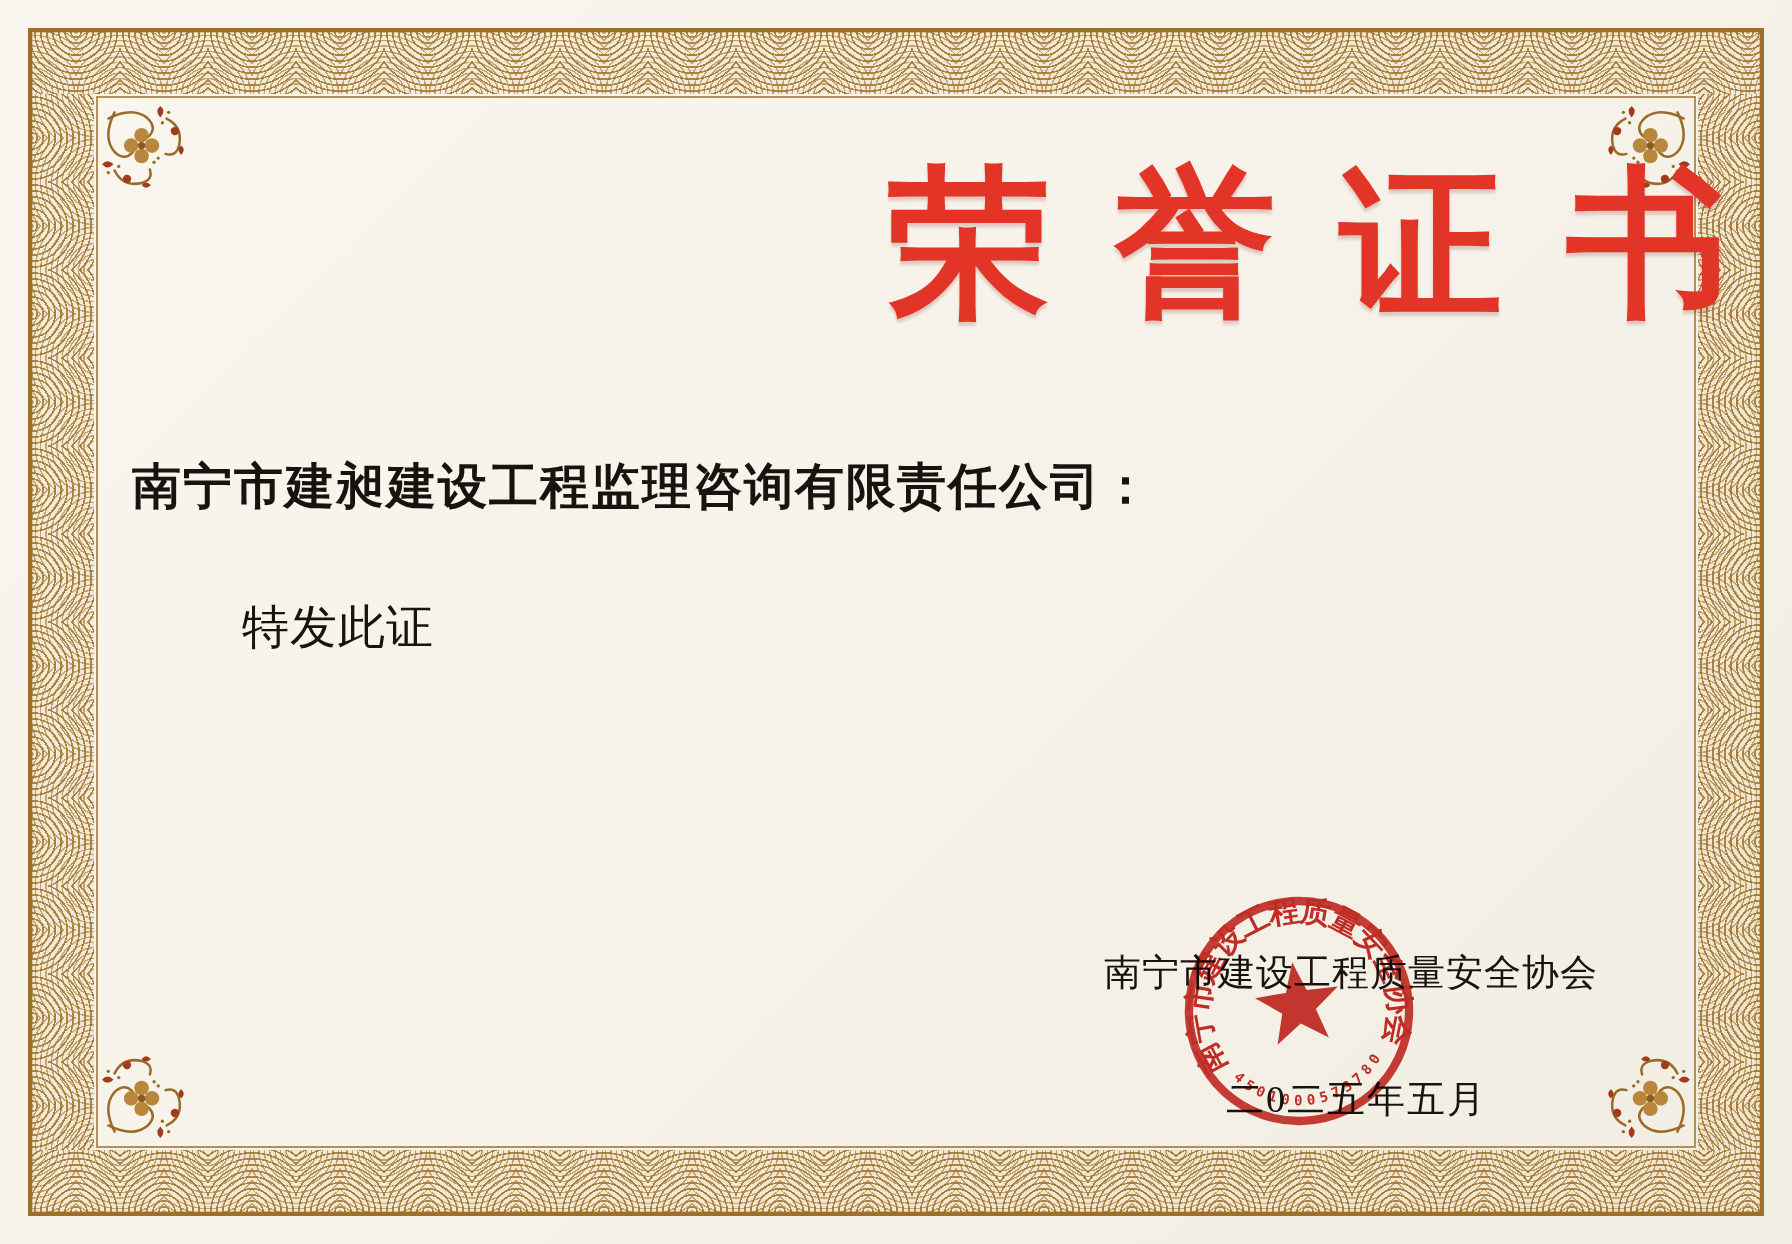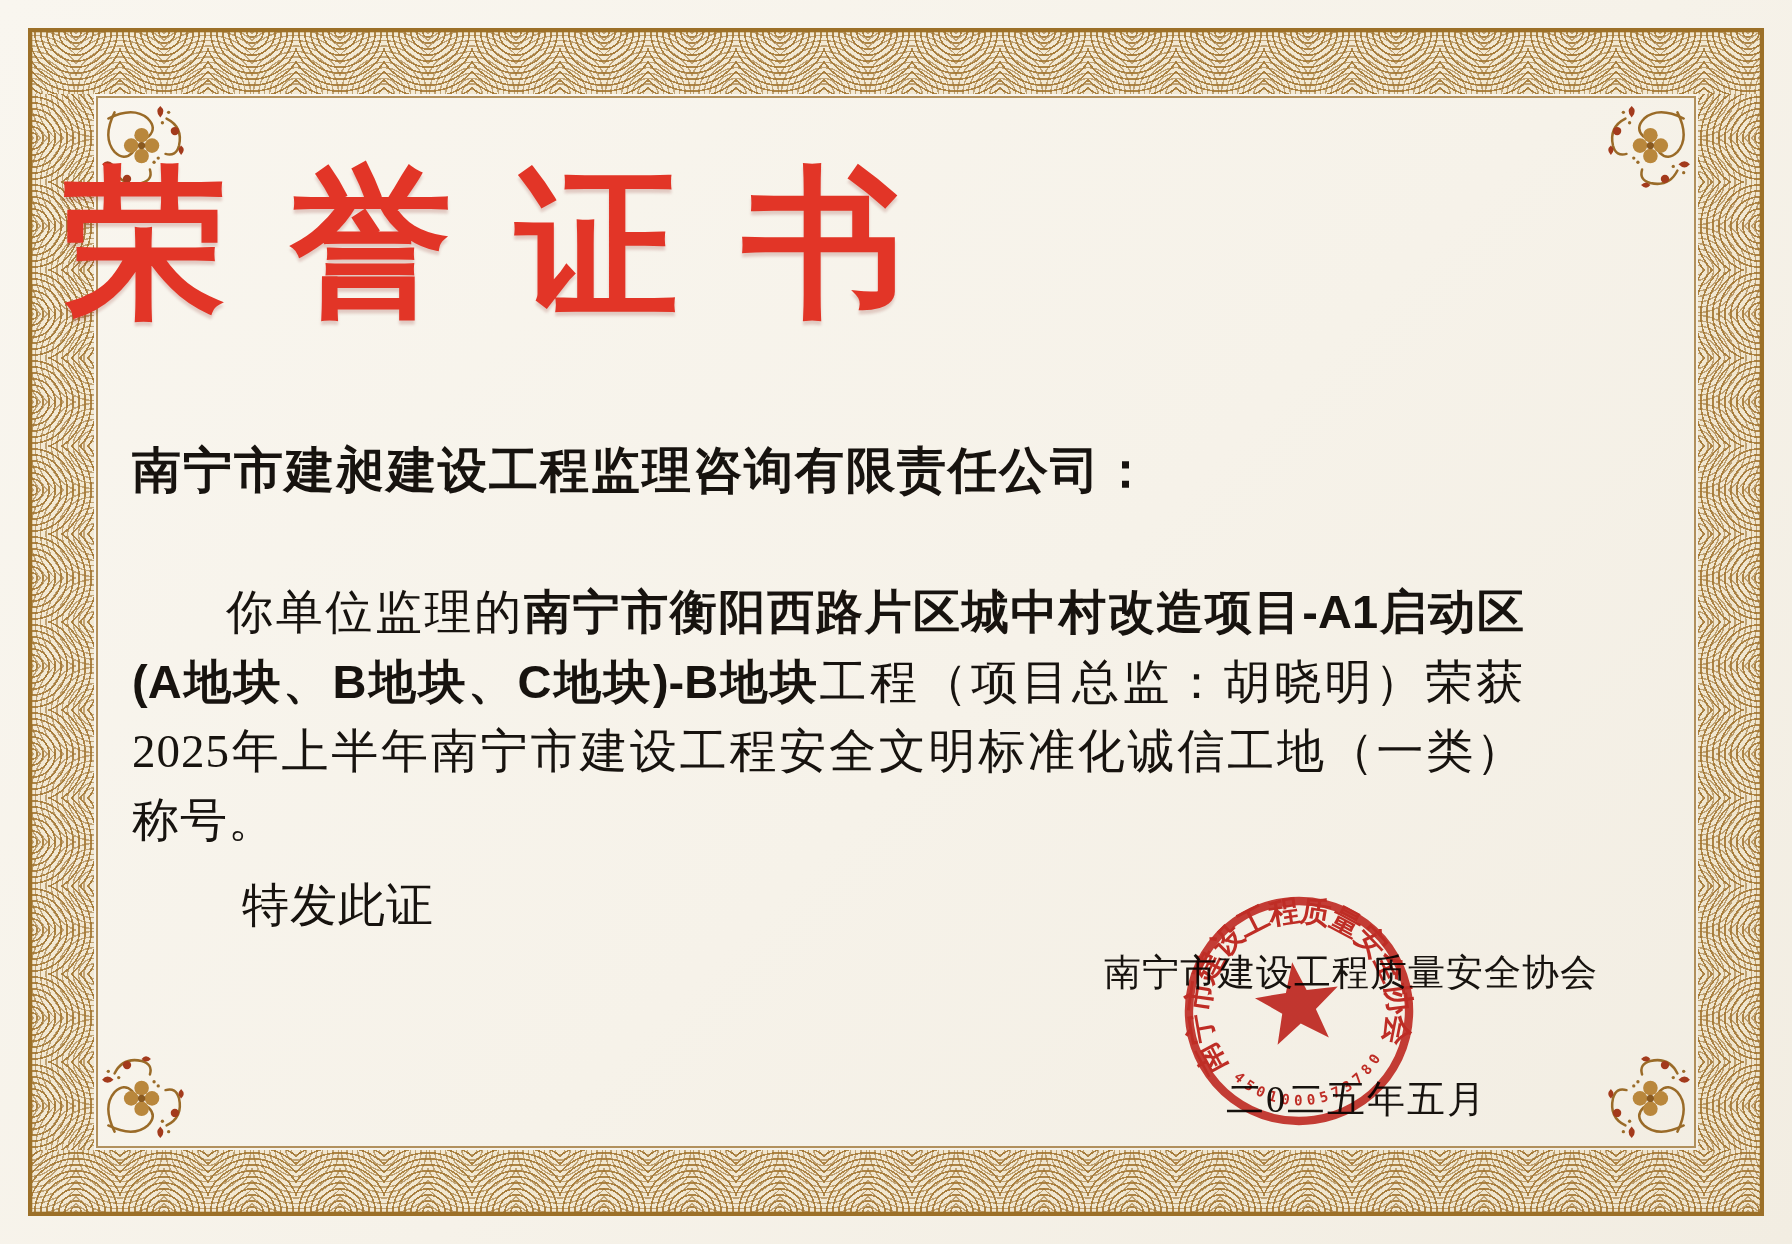--- a/index.html
+++ b/index.html
@@ -48,32 +48,33 @@
       repeating-radial-gradient(circle at 0 50%,rgba(160,114,44,0) 0 4px,rgba(150,105,40,.55) 4px 5.4px);
     background-size:62px 88px,62px 88px;background-position:0 0,0 44px;
   }
   .flourish{position:absolute;width:104px;height:104px;}
   .flourish.tl{left:100px;top:104px;}
   .flourish.tr{right:100px;top:104px;transform:scaleX(-1);}
   .flourish.bl{left:100px;bottom:104px;transform:scaleY(-1);}
   .flourish.br{right:100px;bottom:104px;transform:scale(-1,-1);}
   
   .title{
-    position:absolute;left:0;right:0;top:158px;text-align:left;
+    position:absolute;left:0;right:0;top:158px;text-align:right;
     font-family:"Liberation Sans","DejaVu Sans",sans-serif;
     font-size:162px;line-height:1.05;font-weight:900;color:#e23527;
     letter-spacing:64px;text-indent:64px;
     text-shadow:0 4px 3px rgba(120,10,5,.18);
+    padding-left:30px;
   }
   
   .content{
     position:absolute;left:132px;top:436px;width:1392px;
     font-size:47px;line-height:69px;letter-spacing:1px;
   }
-  .recipient{margin:0 0 72px 0;font-size:49px;font-weight:700;letter-spacing:2px;}
+  .recipient{margin:16px 0 72px 0;font-size:49px;font-weight:700;letter-spacing:2px;}
   .bodytext{margin:0;text-align:justify;text-justify:inter-ideograph;text-indent:2em;}
   .project{font-family:"Liberation Sans","DejaVu Sans",sans-serif;font-weight:700;letter-spacing:0;}
   .closing{margin:16px;text-indent:2em;}
   .issuer{
     position:absolute;left:1104px;top:948px;font-size:37px;letter-spacing:1px;white-space:nowrap;
   }
   .issue-date{
     position:absolute;left:1226px;top:1030px;font-size:38px;letter-spacing:2px;white-space:nowrap;margin-top:44px;
   }
   
@@ -139,21 +140,20 @@
       <use href="#flourish"></use>
     </svg></div>
 <div class="flourish br"><svg viewBox="0 0 100 100">
       <use href="#flourish"></use>
     </svg></div>
 
 <div class="title">荣誉证书</div>
 
 <div class="content">
   <p class="recipient">南宁市建昶建设工程监理咨询有限责任公司：</p>
-  <p class="bodytext"><span>你单位监理的</span><span class="project">南宁市衡阳西路片区城中村改造项目-A1启动区(A地块、B地块、C地块)-B地块</span><span>工程（项目总监：胡晓明）荣获2025年上半年南宁市建设工程安全文明标准化诚信工地（一类）称号。</span></p>
   <p class="closing">特发此证</p>
 </div>
 
 <div class="issuer">南宁市建设工程质量安全协会</div>
 <div class="issue-date">二0二五年五月</div>
 
 <div class="seal">
   <svg viewBox="0 0 250 250">
     <circle cx="125" cy="125" r="105" fill="none" stroke="#c31f18" stroke-width="8" stroke-opacity=".92"></circle>
     <polygon points="125,78 135,106.2 164.9,107 141.2,125.3 149.7,154 125,137 100.3,154 108.8,125.3 85.1,107 115,106.2" fill="#c31f18" fill-opacity=".95"></polygon>

